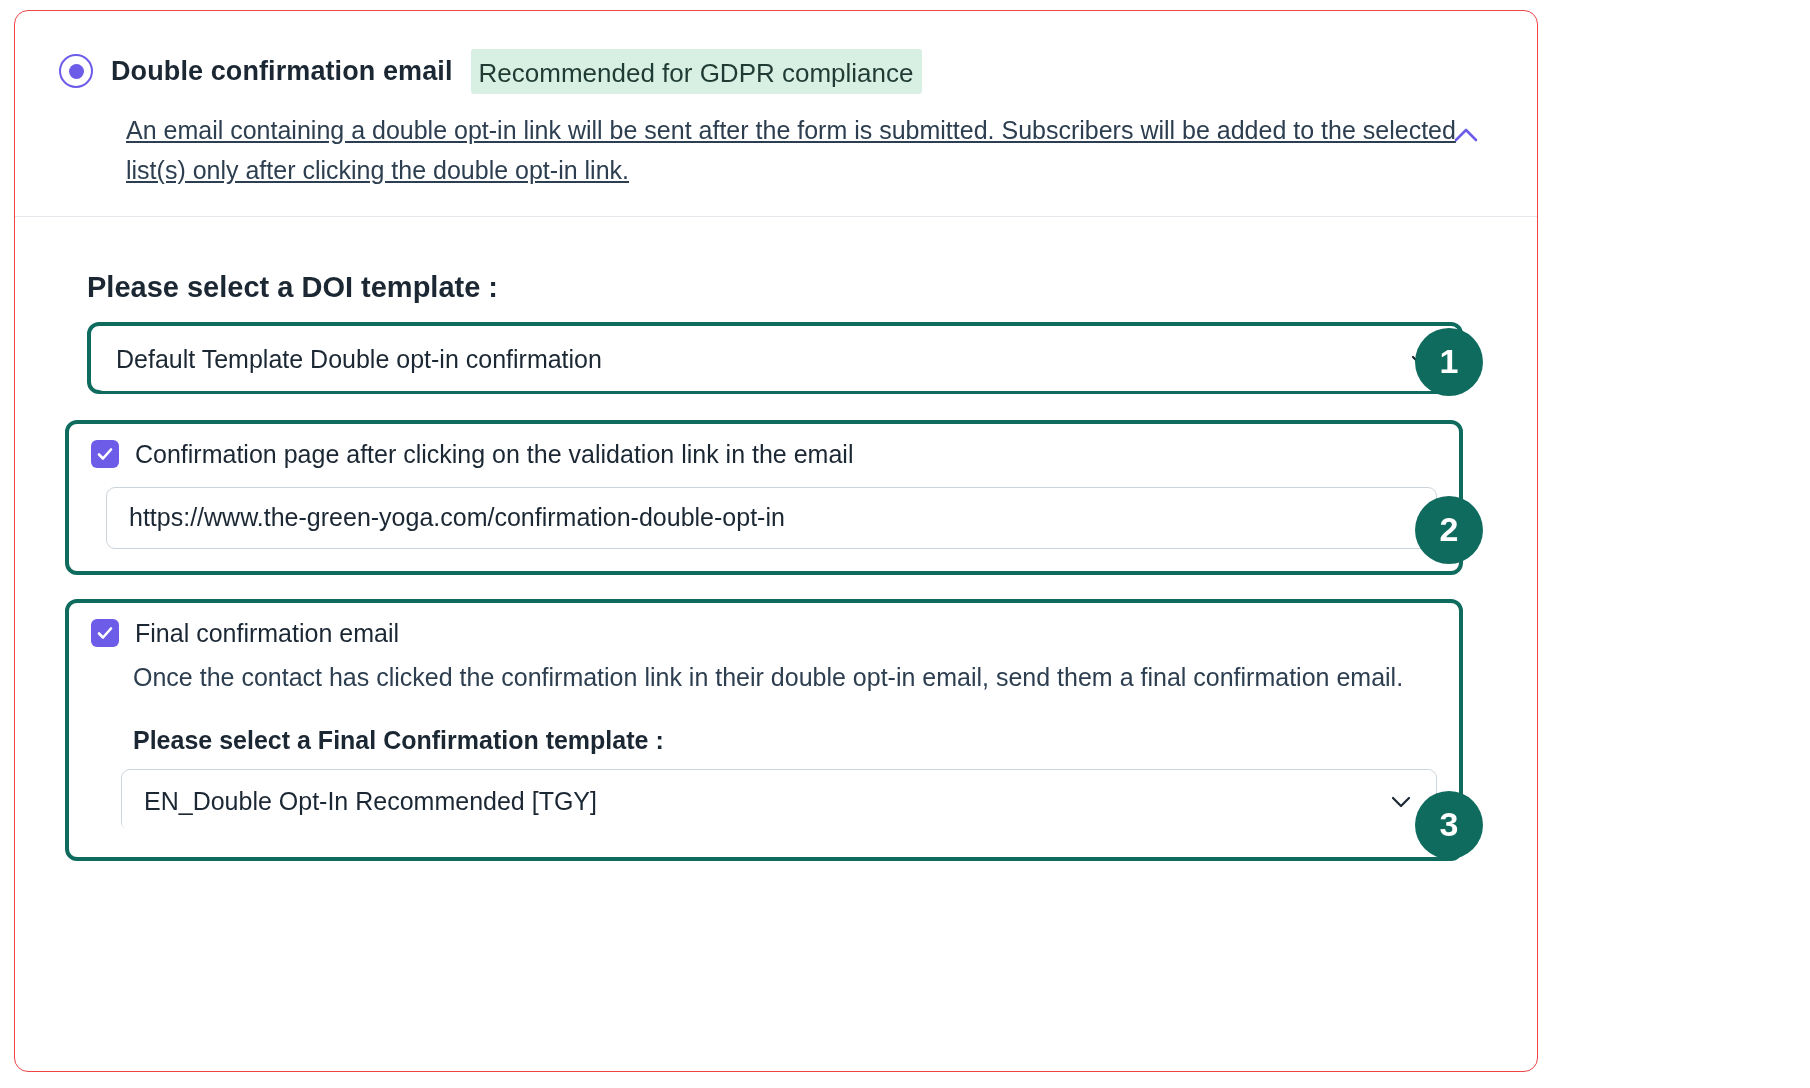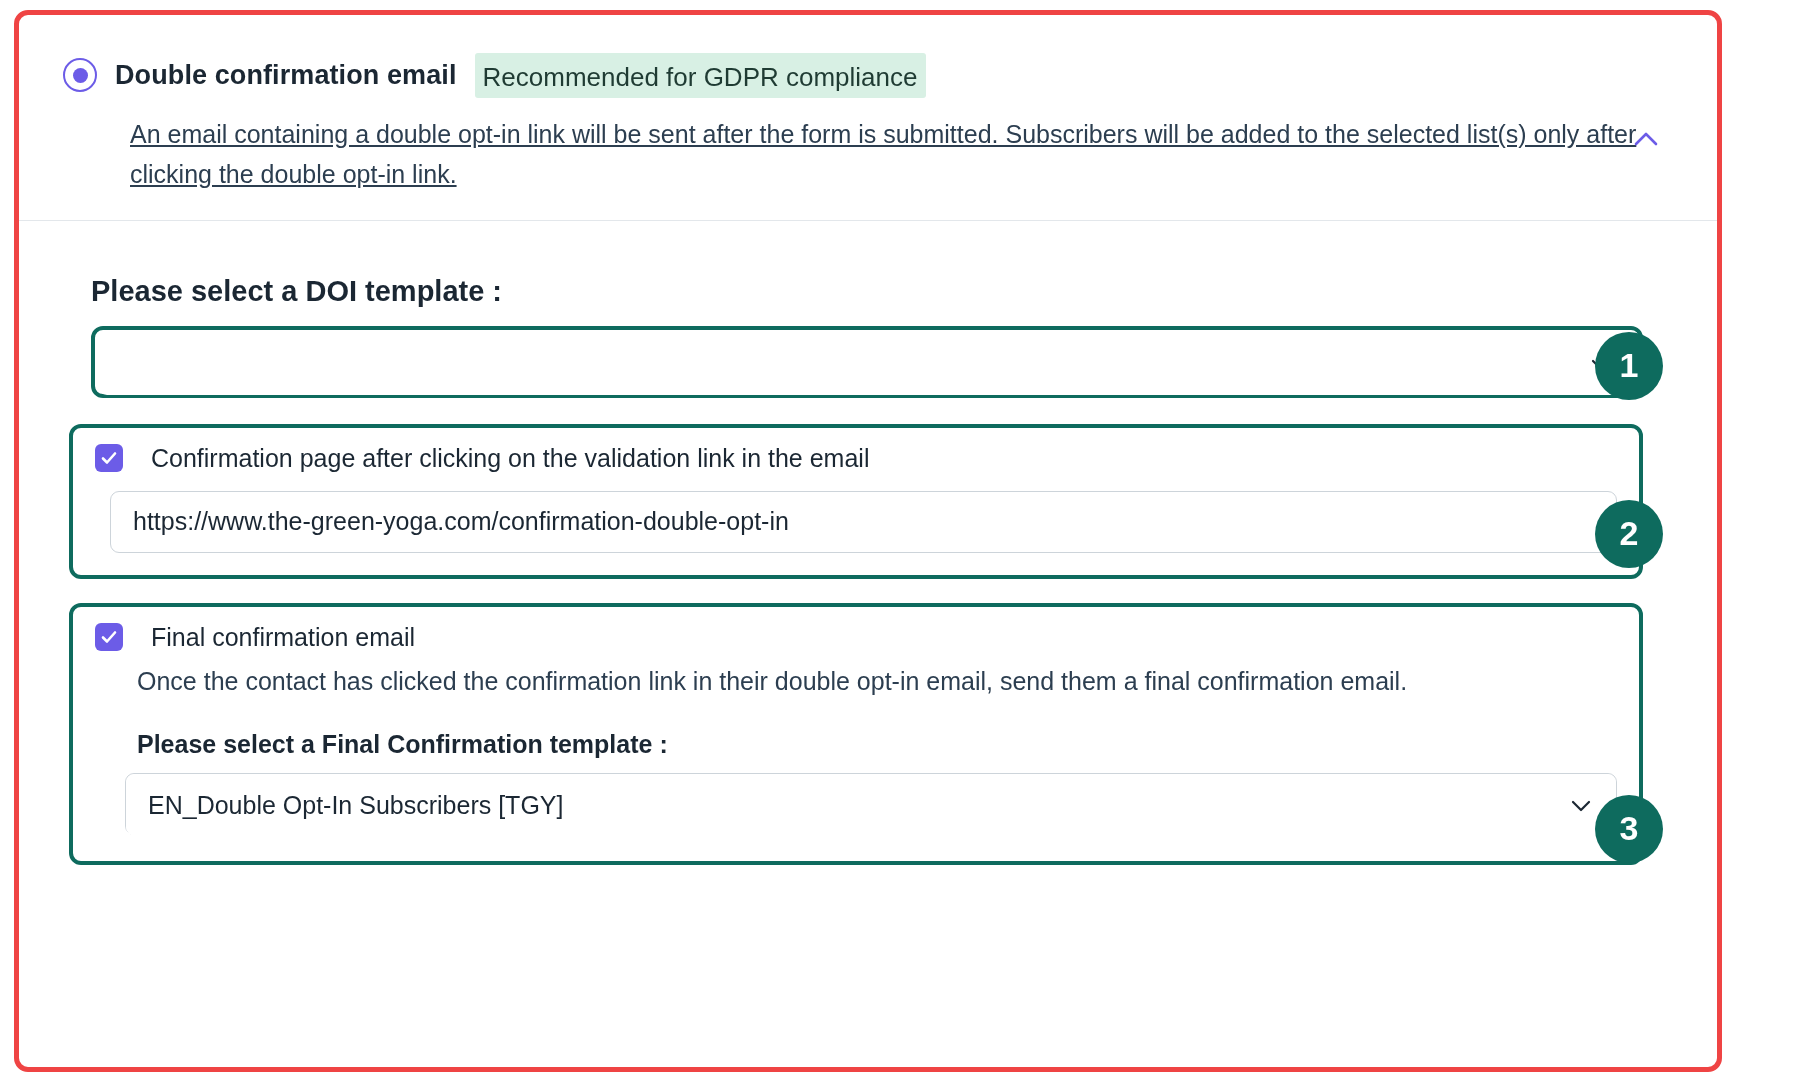--- a/index.html
+++ b/index.html
@@ -14,23 +14,23 @@
     height: 1088px;
     background: #ffffff;
     overflow: hidden;
   }
 
   
   .card {
     position: absolute;
     left: 14px;
     top: 10px;
-    width: 1708px;
+    width: 1524px;
     height: 1062px;
-    border: 5px solid #ef4444;
+    border: 1px solid #ef4444;
     border-radius: 14px;
     background: #ffffff;
     box-sizing: border-box;
   }
 
   
   .card-header {
     position: relative;
     padding: 38px 40px 26px 44px;
     border-bottom: 1px solid #e3e7eb;
@@ -144,21 +144,21 @@
   }
 
   
   .group2 {
     margin: 26px 30px 0 6px;
     padding: 16px 22px 22px 22px;
   }
   .checkrow {
     display: flex;
     align-items: center;
-    gap: 28px;
+    gap: 16px;
   }
   .checkbox {
     width: 28px;
     height: 28px;
     border-radius: 6px;
     background: #6c5ce7;
     flex: none;
     display: flex;
     align-items: center;
     justify-content: center;
@@ -249,20 +249,21 @@
         </svg>
       </span>
     </div>
 
     <div class="card-body">
 
       <div class="field-label">Please select a DOI template :</div>
 
       <div class="hl group1">
         <div class="select borderless">
+          <span>Default Template Double opt-in confirmation</span>
           <span class="chev">
             <svg width="26" height="26" viewBox="0 0 26 26" aria-hidden="true">
               <path d="M5 10 L13 18 L21 10" fill="none" stroke="#1b2733" stroke-width="2.2" stroke-linecap="round" stroke-linejoin="round"></path>
             </svg>
           </span>
         </div>
         <div class="step step1">1</div>
       </div>
 
       <div class="hl group2">
@@ -284,21 +285,21 @@
             <svg width="20" height="20" viewBox="0 0 20 20" aria-hidden="true">
               <path d="M4 10.5 L8 14.5 L16 5.5" fill="none" stroke="#ffffff" stroke-width="2.6" stroke-linecap="round" stroke-linejoin="round"></path>
             </svg>
           </span>
           <span class="check-label">Final confirmation email</span>
         </div>
         <div class="para">Once the contact has clicked the confirmation link in their double opt-in email, send them a final confirmation email.</div>
         <div class="sublabel">Please select a Final Confirmation template :</div>
         <div class="select3wrap">
           <div class="select borderless">
-            <span>EN_Double Opt-In Subscribers [TGY]</span>
+            <span>EN_Double Opt-In Recommended [TGY]</span>
             <span class="chev">
               <svg width="26" height="26" viewBox="0 0 26 26" aria-hidden="true">
                 <path d="M5 10 L13 18 L21 10" fill="none" stroke="#1b2733" stroke-width="2.2" stroke-linecap="round" stroke-linejoin="round"></path>
               </svg>
             </span>
           </div>
         </div>
         <div class="step step3">3</div>
       </div>
 

